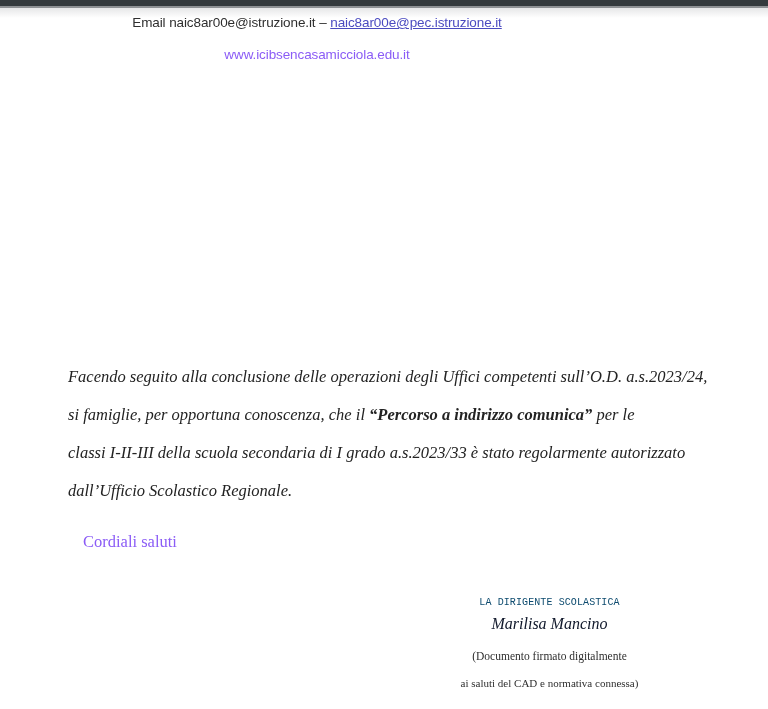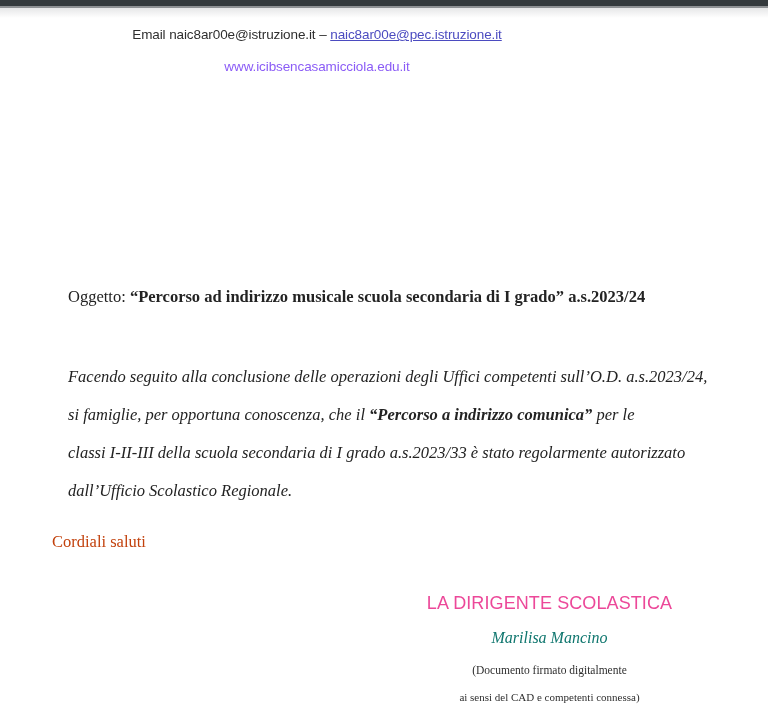--- a/index.html
+++ b/index.html
@@ -48,21 +48,20 @@
   }
 
   
   .doc-header {
     position: absolute;
     top: 14px;
     left: 0;
     width: 634px;
     text-align: center;
     font-family: "Liberation Sans", "DejaVu Sans", sans-serif;
-    margin-top: 12px;
   }
   .header-email {
     font-size: 13.5px;
     color: #2e2e2e;
     letter-spacing: -0.1px;
     line-height: 1.35;
     white-space: nowrap;
   }
   .pec-link {
     color: #4b4bc0;
@@ -116,48 +115,48 @@
     font-size: 16.5px;
     line-height: 38px;
     color: #232323;
   }
   .body-line { white-space: nowrap; font-style: italic; }
   .body-line b { font-weight: bold; }
 
   .closing {
     position: absolute;
     top: 530px;
-    left: 52px;
+    left: 83px;
     font-size: 16.5px;
     line-height: 24px;
-    color: #c2410c;
+    color: #8b5cf6;
   }
 
   
   .signature {
     position: absolute;
     top: 594px;
     left: 400px;
     width: 299px;
     text-align: center;
     color: #232323;
   }
   .sig-role {
-    font-family: Liberation Sans, sans-serif;
-    font-size: 18px;
+    font-family: Liberation Mono, monospace;
+    font-size: 10px;
     line-height: 18px;
     letter-spacing: 0.1px;
-    color: #ec4899;
+    color: #0c4a6e;
   }
   .sig-name {
     font-style: italic;
     font-size: 16px;
     line-height: 21px;
-    margin-top: 15px;
-    color: #0f766e;
+    margin-top: 1px;
+    color: #0f172a;
   }
   .sig-note1 {
     font-size: 11.5px;
     line-height: 16px;
     margin-top: 14px;
     color: #2e2e2e;
   }
   .sig-note2 {
     font-size: 11px;
     line-height: 16px;
@@ -173,31 +172,30 @@
 <div class="top-fade"></div>
 
 <div class="page">
 
   <div class="doc-header">
     <div class="header-email"><span>Email naic8ar00e@istruzione.it – </span><a class="pec-link" href="#">naic8ar00e@pec.istruzione.it</a></div>
     <div class="header-site">www.icibsencasamicciola.edu.it</div>
   </div>
 
 
-  <div class="subject"><span class="subject-label">Oggetto: </span><span class="subject-text">“Percorso ad indirizzo musicale scuola secondaria di I grado” a.s.2023/24</span></div>
 
   <div class="body-text">
     <div class="body-line">Facendo seguito alla conclusione delle operazioni degli Uffici competenti sull’O.D. a.s.2023/24,</div>
     <div class="body-line"><span>si famiglie, per opportuna conoscenza, che il </span><b>“Percorso a indirizzo comunica”</b><span> per le</span></div>
     <div class="body-line">classi I-II-III della scuola secondaria di I grado a.s.2023/33 è stato regolarmente autorizzato</div>
     <div class="body-line">dall’Ufficio Scolastico Regionale.</div>
   </div>
 
   <div class="closing">Cordiali saluti</div>
 
   <div class="signature">
     <div class="sig-role">LA DIRIGENTE SCOLASTICA</div>
     <div class="sig-name">Marilisa Mancino</div>
     <div class="sig-note1">(Documento firmato digitalmente</div>
-    <div class="sig-note2">ai sensi del CAD e competenti connessa)</div>
+    <div class="sig-note2">ai saluti del CAD e normativa connessa)</div>
   </div>
 
 </div>
 
 </body></html>

